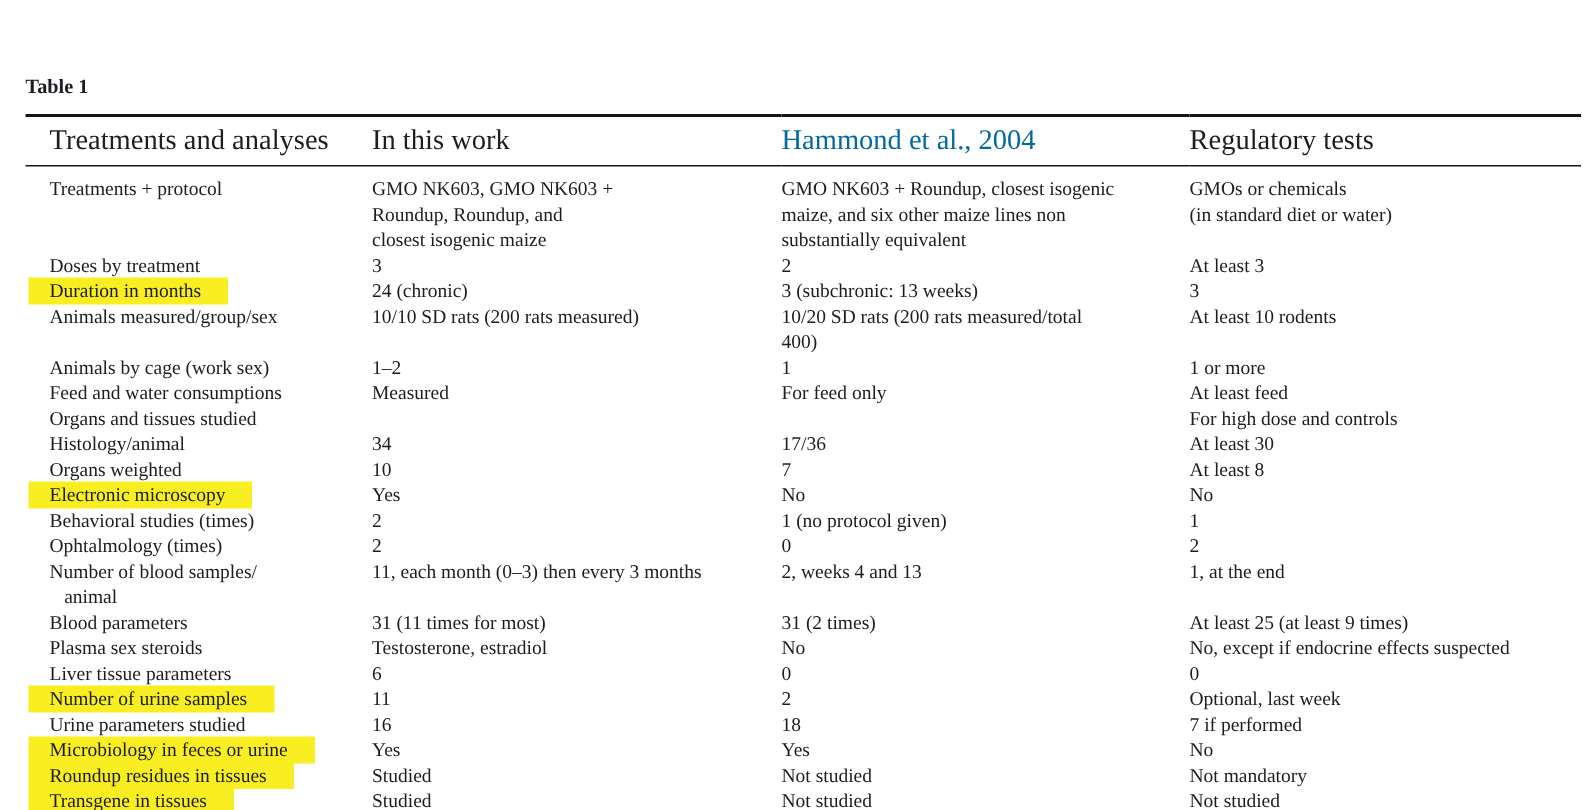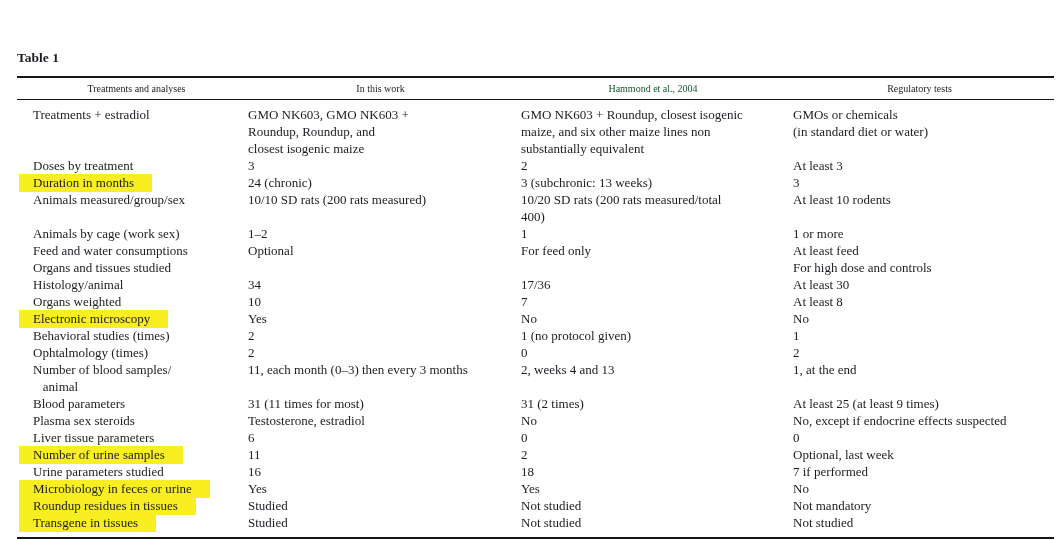--- a/index.html
+++ b/index.html
@@ -34,23 +34,23 @@
     table-layout: fixed;
     width: 1037px;
     margin-top: 9px;
     font-size: 13px;
   }
   table.protocol col.c1 { width: 231px; }
   table.protocol col.c2 { width: 273px; }
   table.protocol col.c3 { width: 272px; }
   table.protocol col.c4 { width: 261px; }
   thead th {
-    text-align: center;
+    text-align: left;
     font-weight: normal;
-    font-size: 10px;
+    font-size: 19px;
     border-top: 2.2px solid #15151a;
     border-bottom: 1.4px solid #15151a;
     padding: 5px 8px 5px 0;
     vertical-align: top;
   }
   thead th:first-child,
   tbody td:first-child {
     padding-left: 16px;
   }
   tbody td {
@@ -63,21 +63,21 @@
   tbody tr:last-child td {
     padding-bottom: 6px;
     border-bottom: 2.2px solid #15151a;
   }
   .hl {
     background: #f9ee21;
     padding: 1px 18px 2px 14px;
     margin-left: -14px;
   }
   .cite-link {
-    color: #14532d;
+    color: #0369a1;
     cursor: pointer;
     font-family: Liberation Serif, serif;
   }
 </style>
 </head>
 <body>
 
 <div class="page">
   <div class="table-label">Table 1</div>
 
@@ -99,21 +99,21 @@
         <th>
           <span class="cite-link">Hammond et al., 2004</span>
         </th>
         <th>
           <span>Regulatory tests</span>
         </th>
       </tr>
     </thead>
     <tbody id="table-body">
         <tr>
-          <td><span>Treatments + estradiol</span></td>
+          <td><span>Treatments + protocol</span></td>
           <td><span>GMO NK603, GMO NK603 +
 Roundup, Roundup, and
 closest isogenic maize</span></td>
           <td><span>GMO NK603 + Roundup, closest isogenic
 maize, and six other maize lines non
 substantially equivalent</span></td>
           <td><span>GMOs or chemicals
 (in standard diet or water)</span></td>
         </tr>
         <tr>
@@ -136,21 +136,21 @@
           <td><span>At least 10 rodents</span></td>
         </tr>
         <tr>
           <td><span>Animals by cage (work sex)</span></td>
           <td><span>1–2</span></td>
           <td><span>1</span></td>
           <td><span>1 or more</span></td>
         </tr>
         <tr>
           <td><span>Feed and water consumptions</span></td>
-          <td><span>Optional</span></td>
+          <td><span>Measured</span></td>
           <td><span>For feed only</span></td>
           <td><span>At least feed</span></td>
         </tr>
         <tr>
           <td><span>Organs and tissues studied</span></td>
           <td><span></span></td>
           <td><span></span></td>
           <td><span>For high dose and controls</span></td>
         </tr>
         <tr>

